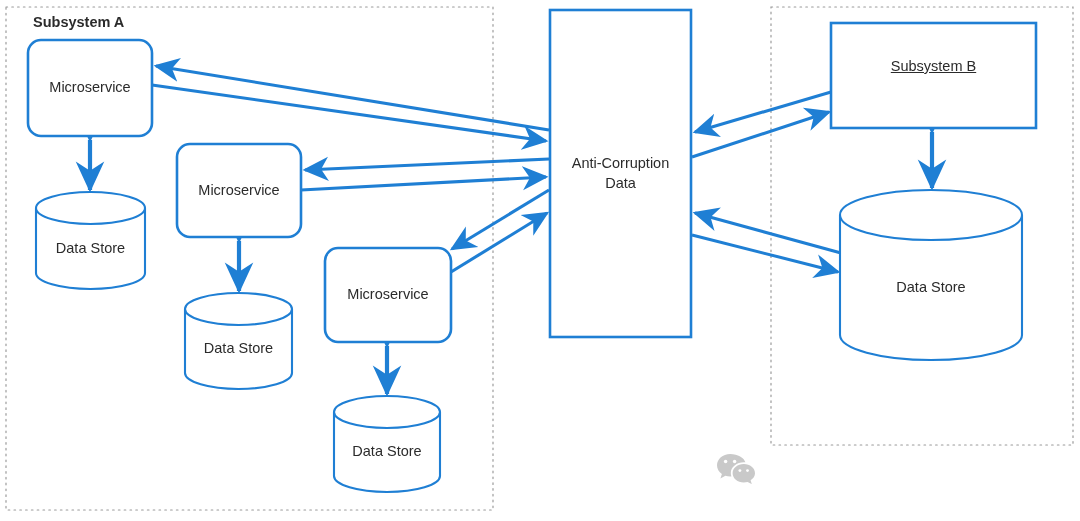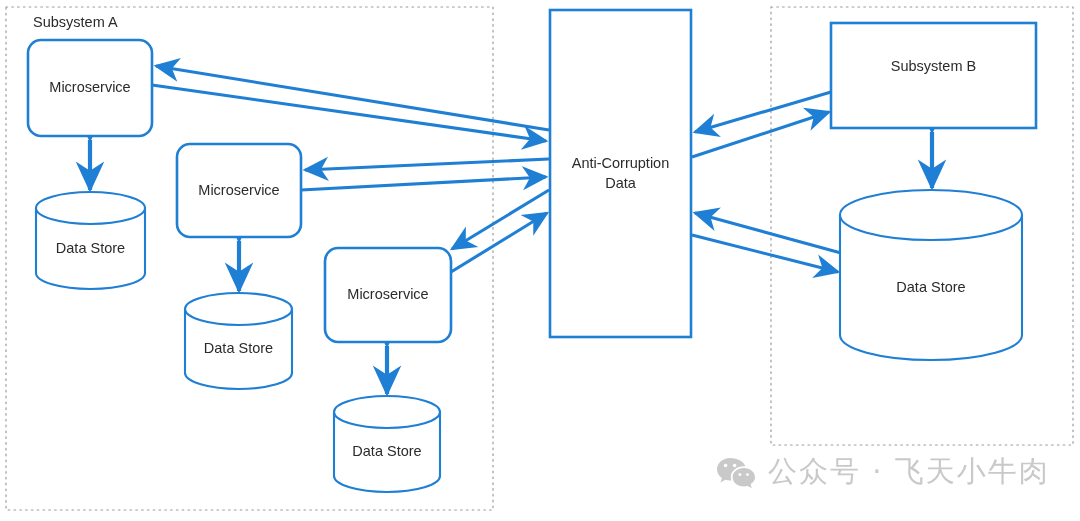--- a/index.html
+++ b/index.html
@@ -135,48 +135,47 @@
         <ellipse cx="387" cy="412" rx="53" ry="16" fill="#ffffff"></ellipse>
       </g>
 
       <g>
         <path d="M840,215 L840,335 A91,25 0 0 0 1022,335 L1022,215" fill="#ffffff"></path>
         <ellipse cx="931" cy="215" rx="91" ry="25" fill="#ffffff"></ellipse>
       </g>
     </g>
   </svg>
 
-  <div class="boundary-label" style="left:33px; top:14px;">Subsystem A</div>
+  <div class="boundary-label" style="left:33px; top:14px;font-weight:bold;">Subsystem A</div>
 
   <div class="node-label" style="left:28px; top:40px; width:124px; height:96px;">Microservice</div>
 
   <div class="node-label" style="left:177px; top:144px; width:124px; height:93px;">Microservice</div>
 
   <div class="node-label" style="left:325px; top:248px; width:126px; height:94px;">Microservice</div>
 
   <div class="node-label" style="left:36px; top:208px; width:109px; height:81px;">Data Store</div>
 
   <div class="node-label" style="left:185px; top:309px; width:107px; height:80px;">Data Store</div>
 
   <div class="node-label" style="left:334px; top:412px; width:106px; height:80px;">Data Store</div>
 
   <div class="node-label" style="left:550px; top:10px; width:141px; height:327px;">Anti-Corruption
 Data</div>
 
-  <div class="node-label" style="left:831px; top:23px; width:205px; height:87px;">Subsystem B</div>
+  <div class="node-label" style="left:831px; top:23px; width:205px; height:87px;text-decoration:underline;">Subsystem B</div>
 
   <div class="node-label" style="left:840px; top:215px; width:182px; height:145px;">Data Store</div>
 
   <div class="watermark" style="left:716px; top:452px;">
     <span class="wm-icon">
       <svg width="40" height="32" viewBox="0 0 40 32" xmlns="http://www.w3.org/2000/svg">
         <path d="M14.2,2 C6.8,2 1,7.1 1,13.3 c0,3.5 1.9,6.6 4.9,8.7 L4.4,26.4 l5,-2.6 c1.5,0.4 3.1,0.7 4.8,0.7 c0.4,0 0.8,0 1.2,-0.1 c-0.4,-1.1 -0.6,-2.2 -0.6,-3.4 c0,-6 5.9,-10.8 13.2,-10.8 c0.5,0 0.9,0 1.4,0.1 C28.1,5.8 21.8,2 14.2,2 Z" fill="#c9c9c9"></path>
         <circle cx="9.6" cy="9.6" r="1.75" fill="#ffffff"></circle>
         <circle cx="18.6" cy="9.6" r="1.75" fill="#ffffff"></circle>
         <path d="M39,21.2 c0,-5.1 -5,-9.2 -11.2,-9.2 c-6.2,0 -11.2,4.1 -11.2,9.2 c0,5.1 5,9.2 11.2,9.2 c1.3,0 2.6,-0.2 3.8,-0.5 l4.2,2.2 l-1.2,-3.8 C37.3,26.5 39,24 39,21.2 Z" fill="#c9c9c9"></path>
         <circle cx="23.9" cy="18.6" r="1.45" fill="#ffffff"></circle>
         <circle cx="31.5" cy="18.6" r="1.45" fill="#ffffff"></circle>
       </svg>
     </span>
-    <span>公众号 · 飞天小牛肉</span>
   </div>
 
 </div>
 
 </body></html>

